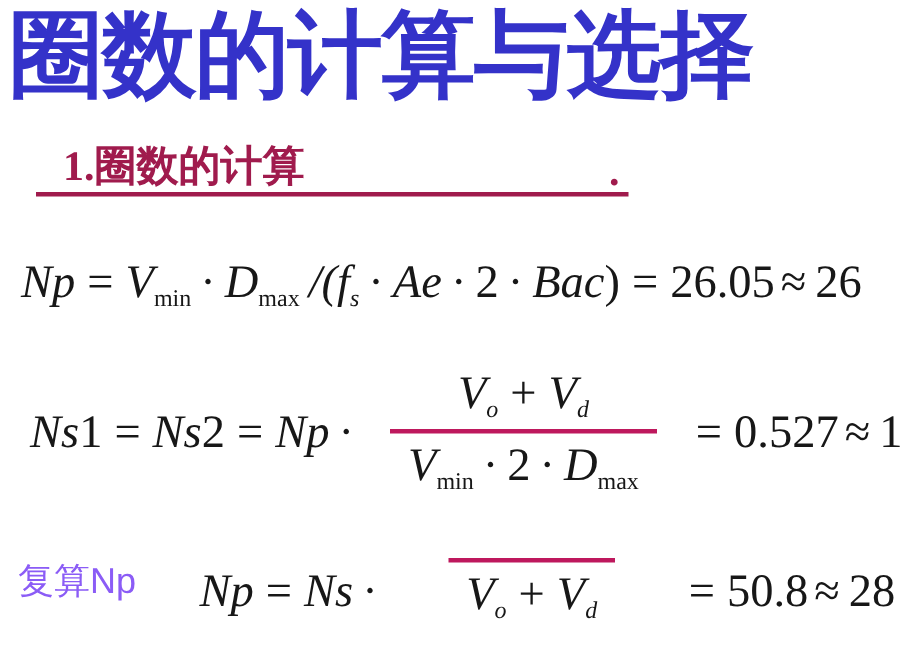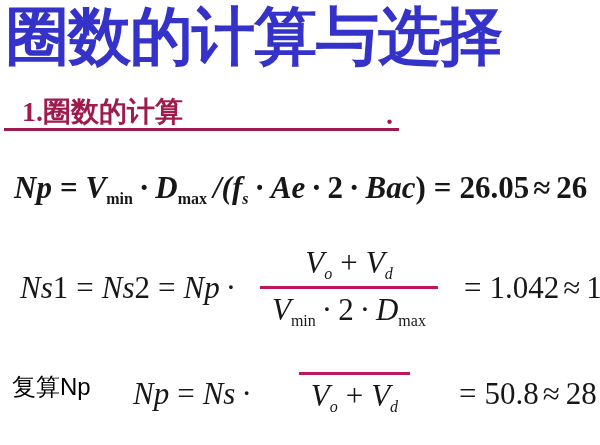--- a/index.html
+++ b/index.html
@@ -26,21 +26,21 @@
     font-weight: 700;
     letter-spacing: -1px;
     color: #3432c9;
     font-family: "Liberation Serif", "DejaVu Serif", serif;
     white-space: nowrap;
   }
 
   
   .section-heading {
     position: absolute;
-    left: 4px; top: 92px;
+    left: 24px; top: 92px;
     width: 395px;
     display: flex;
     align-items: flex-end;
     border-bottom: 3px solid #a01b4d;
     padding-bottom: 2px;
     height: 34px;
   }
   .heading-text {
     margin-left: 18px;
     font-size: 28px;
@@ -59,29 +59,29 @@
   }
 
   
   .formula {
     position: absolute;
     color: #171717;
     font-size: 31px;
     white-space: nowrap;
     font-family: "Liberation Serif", "DejaVu Serif", serif;
   }
-  .f1 { left: 14px; top: 170px; font-weight: bold; }
+  .f1 { left: 14px; top: 170px; }
   .f2 { left: 20px;  top: 244px; height: 88px; display: flex; align-items: center; }
   .f3 { left: 133px; top: 350px; height: 88px; display: flex; align-items: center; gap: 23px; }
 
   .f3-label {
     position: absolute;
     left: 12px; top: 371px;
     font-size: 24px;
-    color: #000000;
+    color: #8b5cf6;
     font-family: "Liberation Sans", "DejaVu Sans", sans-serif;
     white-space: nowrap;
   }
 
   .v   { font-style: italic; }
   .sb  { font-size: 16px; vertical-align: -6px; font-style: normal; }
   .sb.it { font-style: italic; }
   .op  { padding: 0 8px; }
   .dot { padding: 0 6px; }
   .approx { padding: 0 6px 0 4px; }
@@ -113,21 +113,21 @@
   <div class="formula f1">
     <span class="v">Np</span><span class="op">=</span><span class="v">V</span><span class="sb">min</span><span class="dot">·</span><span class="v">D</span><span class="sb">max</span><span class="v sp">/(</span><span class="v">f</span><span class="sb it">s</span><span class="dot">·</span><span class="v">Ae</span><span class="dot">·</span><span>2</span><span class="dot">·</span><span class="v">Bac</span><span>)</span><span class="op">=</span><span>26.05</span><span class="approx">≈</span><span>26</span>
   </div>
 
   <div class="formula f2">
     <span class="run"><span class="v">Ns</span><span>1</span><span class="op">=</span><span class="v">Ns</span><span>2</span><span class="op">=</span><span class="v">Np</span><span class="dot">·</span></span>
     <span class="frac">
       <span class="fnum"><span class="v">V</span><span class="sb it">o</span><span class="op">+</span><span class="v">V</span><span class="sb it">d</span></span>
       <span class="fden"><span class="v">V</span><span class="sb">min</span><span class="dot">·</span><span>2</span><span class="dot">·</span><span class="v">D</span><span class="sb">max</span></span>
     </span>
-    <span class="run"><span class="op">=</span><span>1.042</span><span class="approx">≈</span><span>1</span></span>
+    <span class="run"><span class="op">=</span><span>0.527</span><span class="approx">≈</span><span>1</span></span>
   </div>
 
   <div class="f3-label">复算Np</div>
 
   <div class="formula f3">
     <span class="run"><span class="v">Np</span><span class="op">=</span><span class="v">Ns</span><span class="dot">·</span></span>
     <span class="frac">
       <span class="fden"><span class="v">V</span><span class="sb it">o</span><span class="op">+</span><span class="v">V</span><span class="sb it">d</span></span>
     </span>
     <span class="run"><span class="op">=</span><span>50.8</span><span class="approx">≈</span><span>28</span></span>

